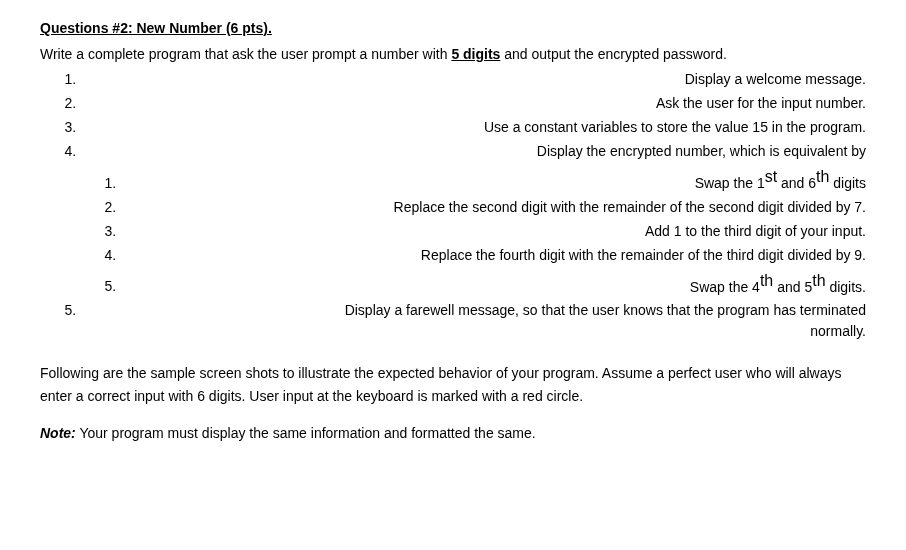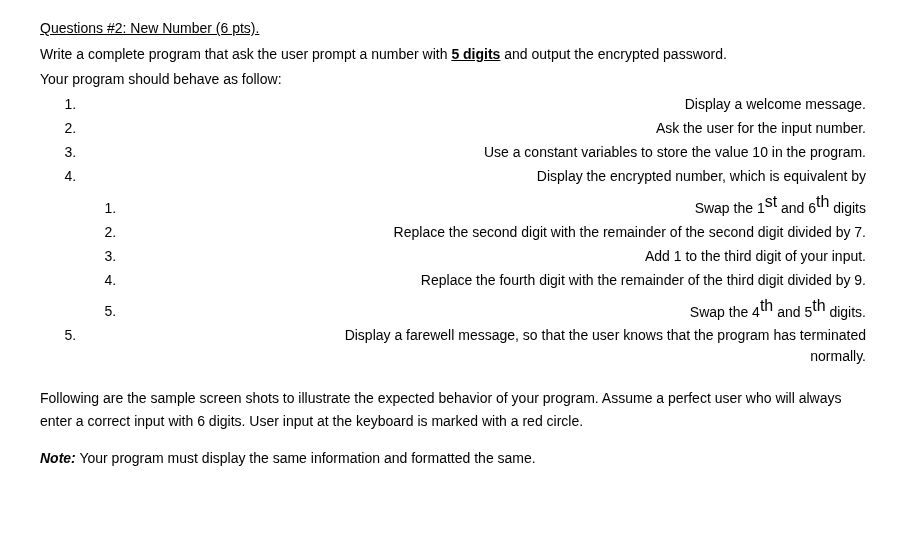--- a/index.html
+++ b/index.html
@@ -16,21 +16,21 @@
       width: 906px;
       min-height: 550px;
       padding: 20px 40px;
     }
 
     .page-content {
       max-width: 826px;
     }
 
     .question-title {
-      font-weight: normal;
+      font-weight: bold;
       text-decoration: underline;
       margin-bottom: 8px;
       font-size: 14px;
     }
 
     .intro-text {
       margin-bottom: 4px;
       line-height: 1.5;
     }
 
@@ -90,26 +90,25 @@
 <body>
 
 <div class="page-content">
 
   <div class="question-title">Questions #2: New Number (6 pts).</div>
 
   <p class="intro-text">
     Write a complete program that ask the user prompt a number with <span class="bold-underline">5 digits</span> and output the encrypted password.
   </p>
 
-  <p class="intro-text">Your program should behave as follow:</p>
 
   <ol class="outer-list">
     <li>Display a welcome message.</li>
     <li>Ask the user for the input number.</li>
-    <li>Use a constant variables to store the value 10 in the program.</li>
+    <li>Use a constant variables to store the value 15 in the program.</li>
     <li>
       Display the encrypted number, which is equivalent by
       <ol class="inner-list">
         <li>Swap the 1<sup>st</sup> and 6<sup>th</sup> digits</li>
         <li>Replace the second digit with the remainder of the second digit divided by 7.</li>
         <li>Add 1 to the third digit of your input.</li>
         <li>Replace the fourth digit with the remainder of the third digit divided by 9.</li>
         <li>Swap the 4<sup>th</sup> and 5<sup>th</sup> digits.</li>
       </ol>
     </li>

